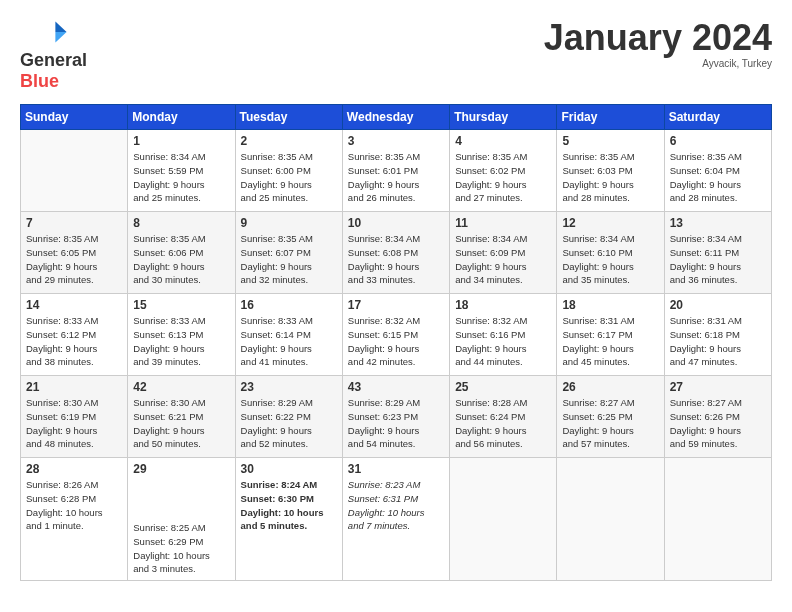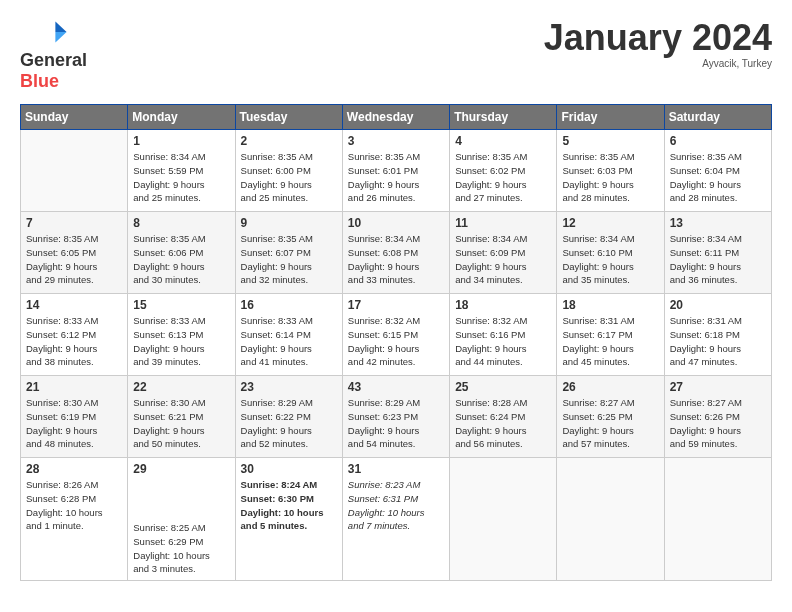--- a/index.html
+++ b/index.html
@@ -52,21 +52,21 @@
     .location-title {
       font-size: 10px;
       color: #555;
     }
     table {
       width: 100%;
       border-collapse: collapse;
       table-layout: fixed;
     }
     thead tr th {
-      background-color: #737373;
+      background-color: #1d4ed8;
       color: #fff;
       font-size: 12px;
       font-weight: bold;
       padding: 5px 4px;
       text-align: left;
       border: 1px solid #0d47a1;
     }
     tbody tr td {
       border: 1px solid #ccc;
       vertical-align: top;
@@ -278,21 +278,21 @@
         </tr>
         <tr>
           <td>
             <span class="day-num">21</span>
             <div class="day-info" style="white-space: pre-line;">Sunrise: 8:30 AM
 Sunset: 6:19 PM
 Daylight: 9 hours
 and 48 minutes.</div>
           </td>
           <td>
-            <span class="day-num">22</span>
+            <span class="day-num">42</span>
             <div class="day-info" style="white-space: pre-line;">Sunrise: 8:30 AM
 Sunset: 6:21 PM
 Daylight: 9 hours
 and 50 minutes.</div>
           </td>
           <td>
             <span class="day-num">23</span>
             <div class="day-info" style="white-space: pre-line;">Sunrise: 8:29 AM
 Sunset: 6:22 PM
 Daylight: 9 hours

